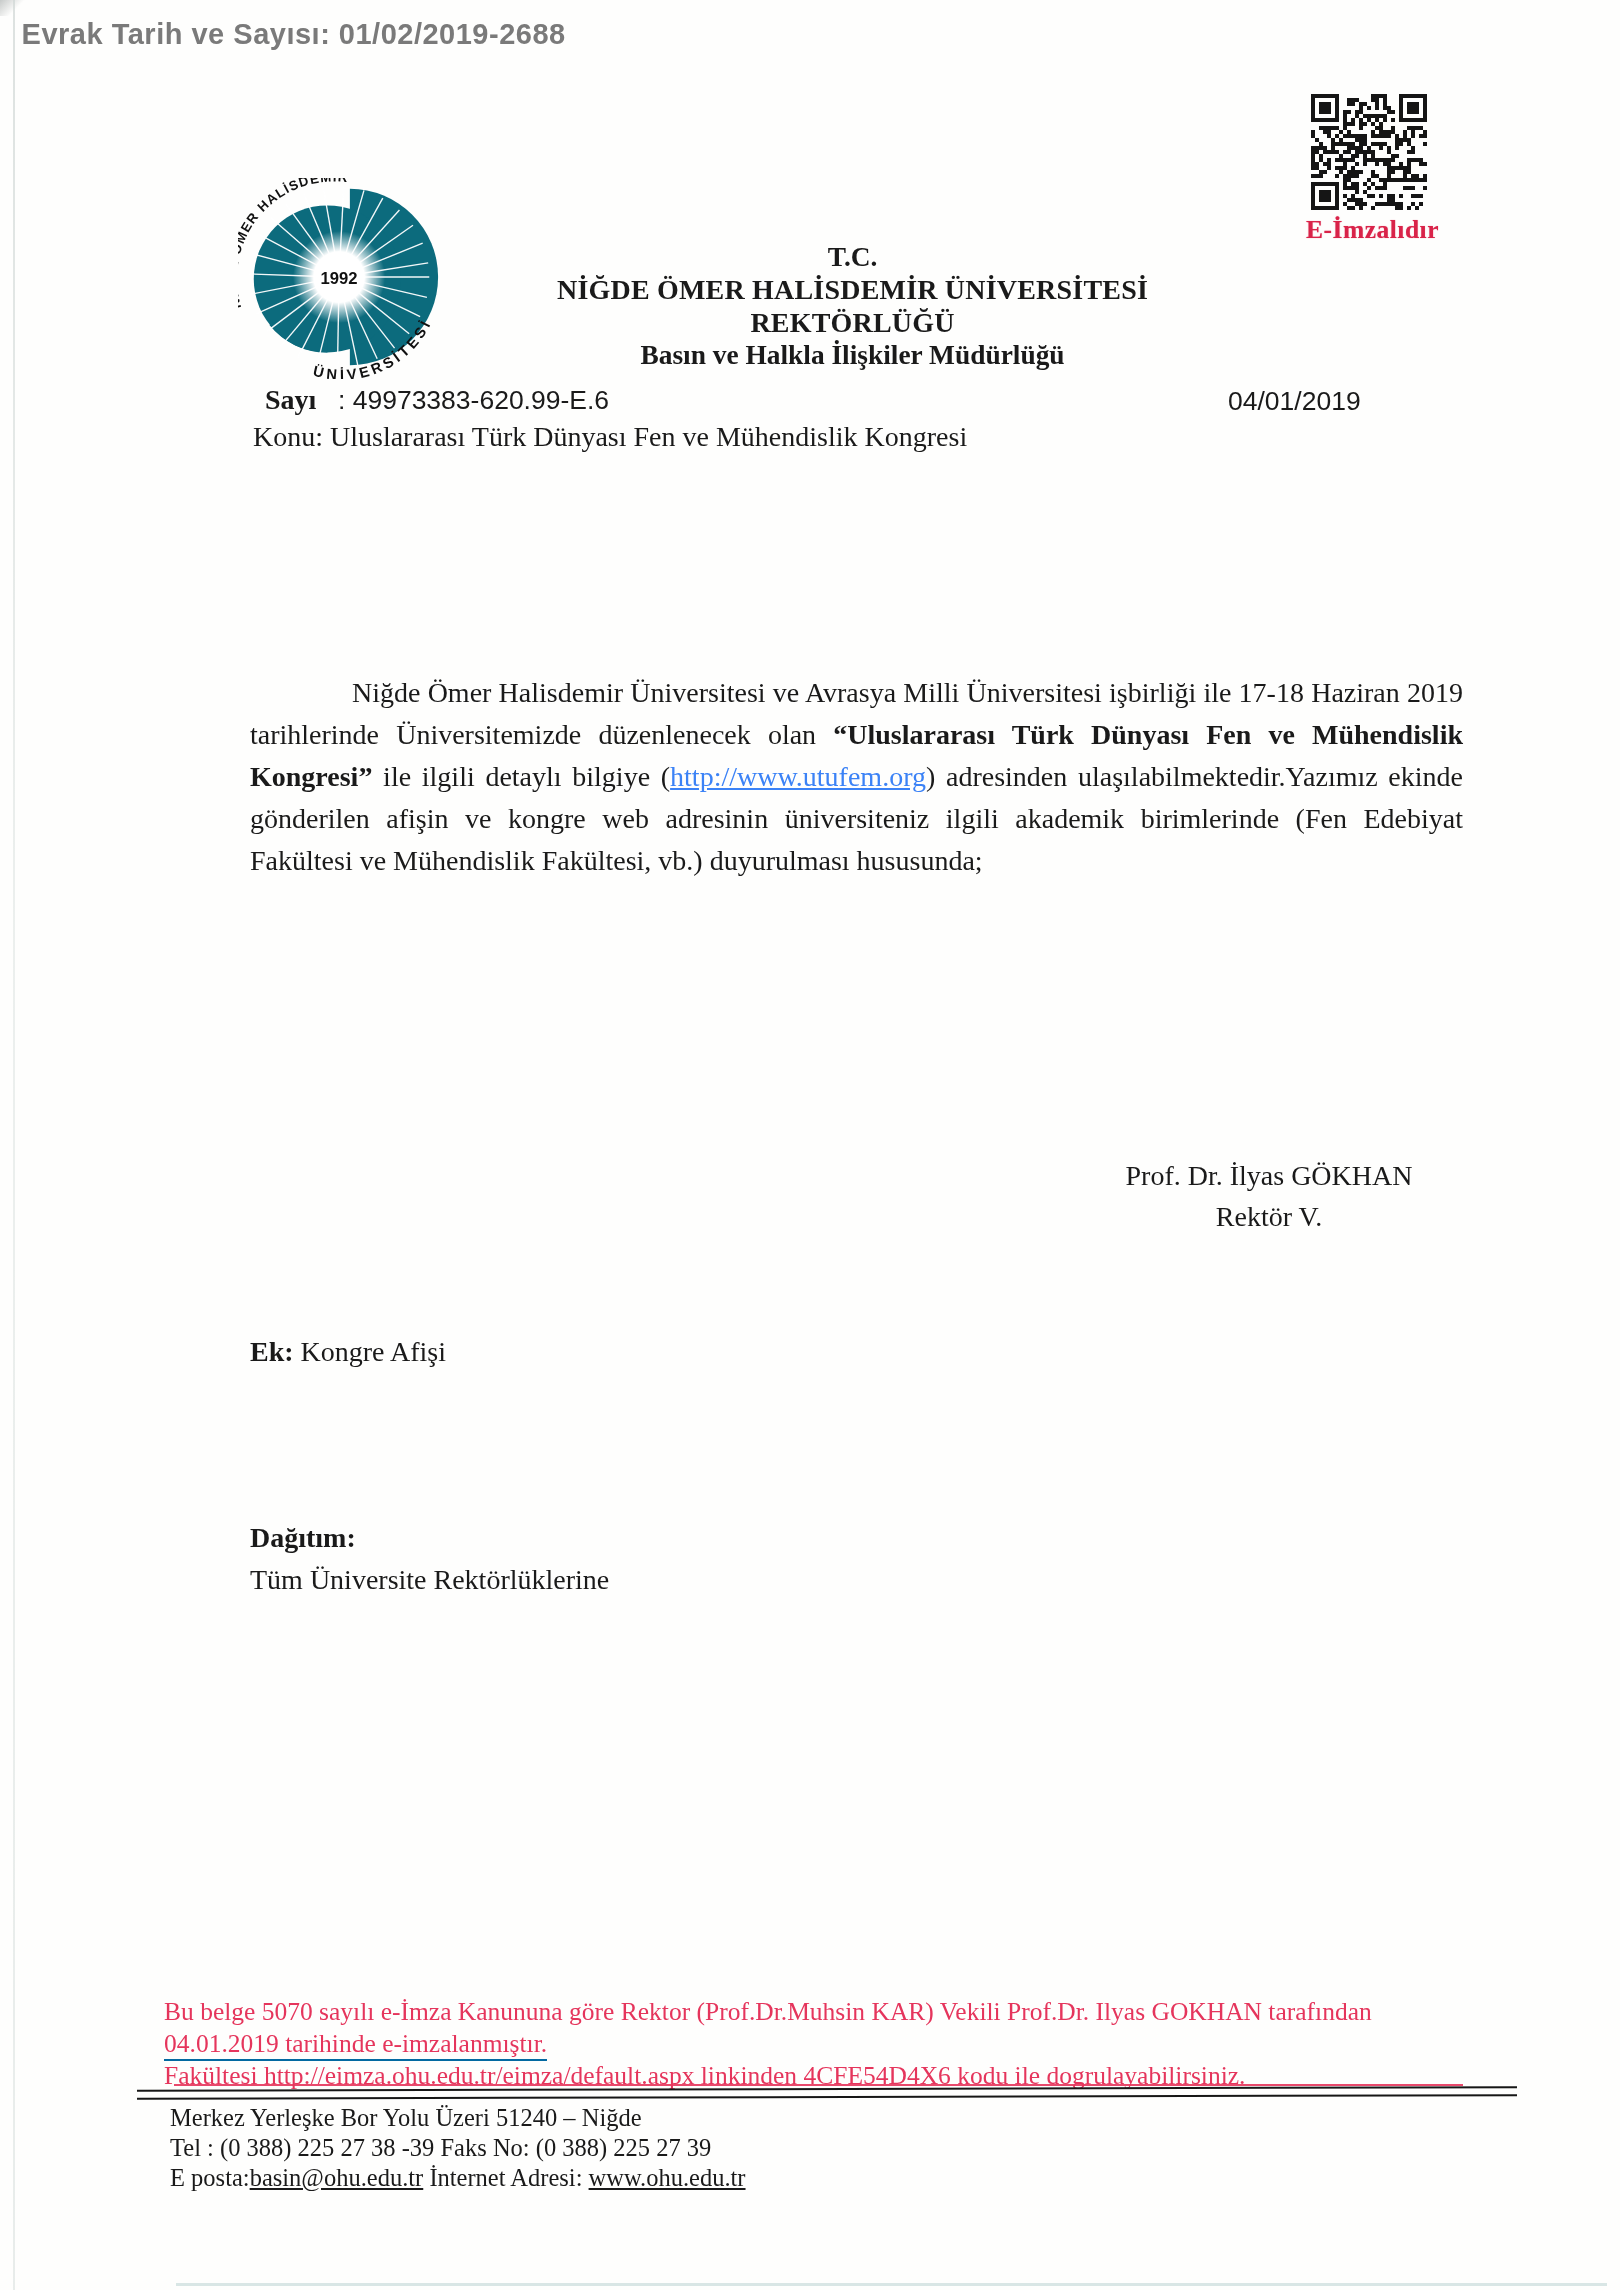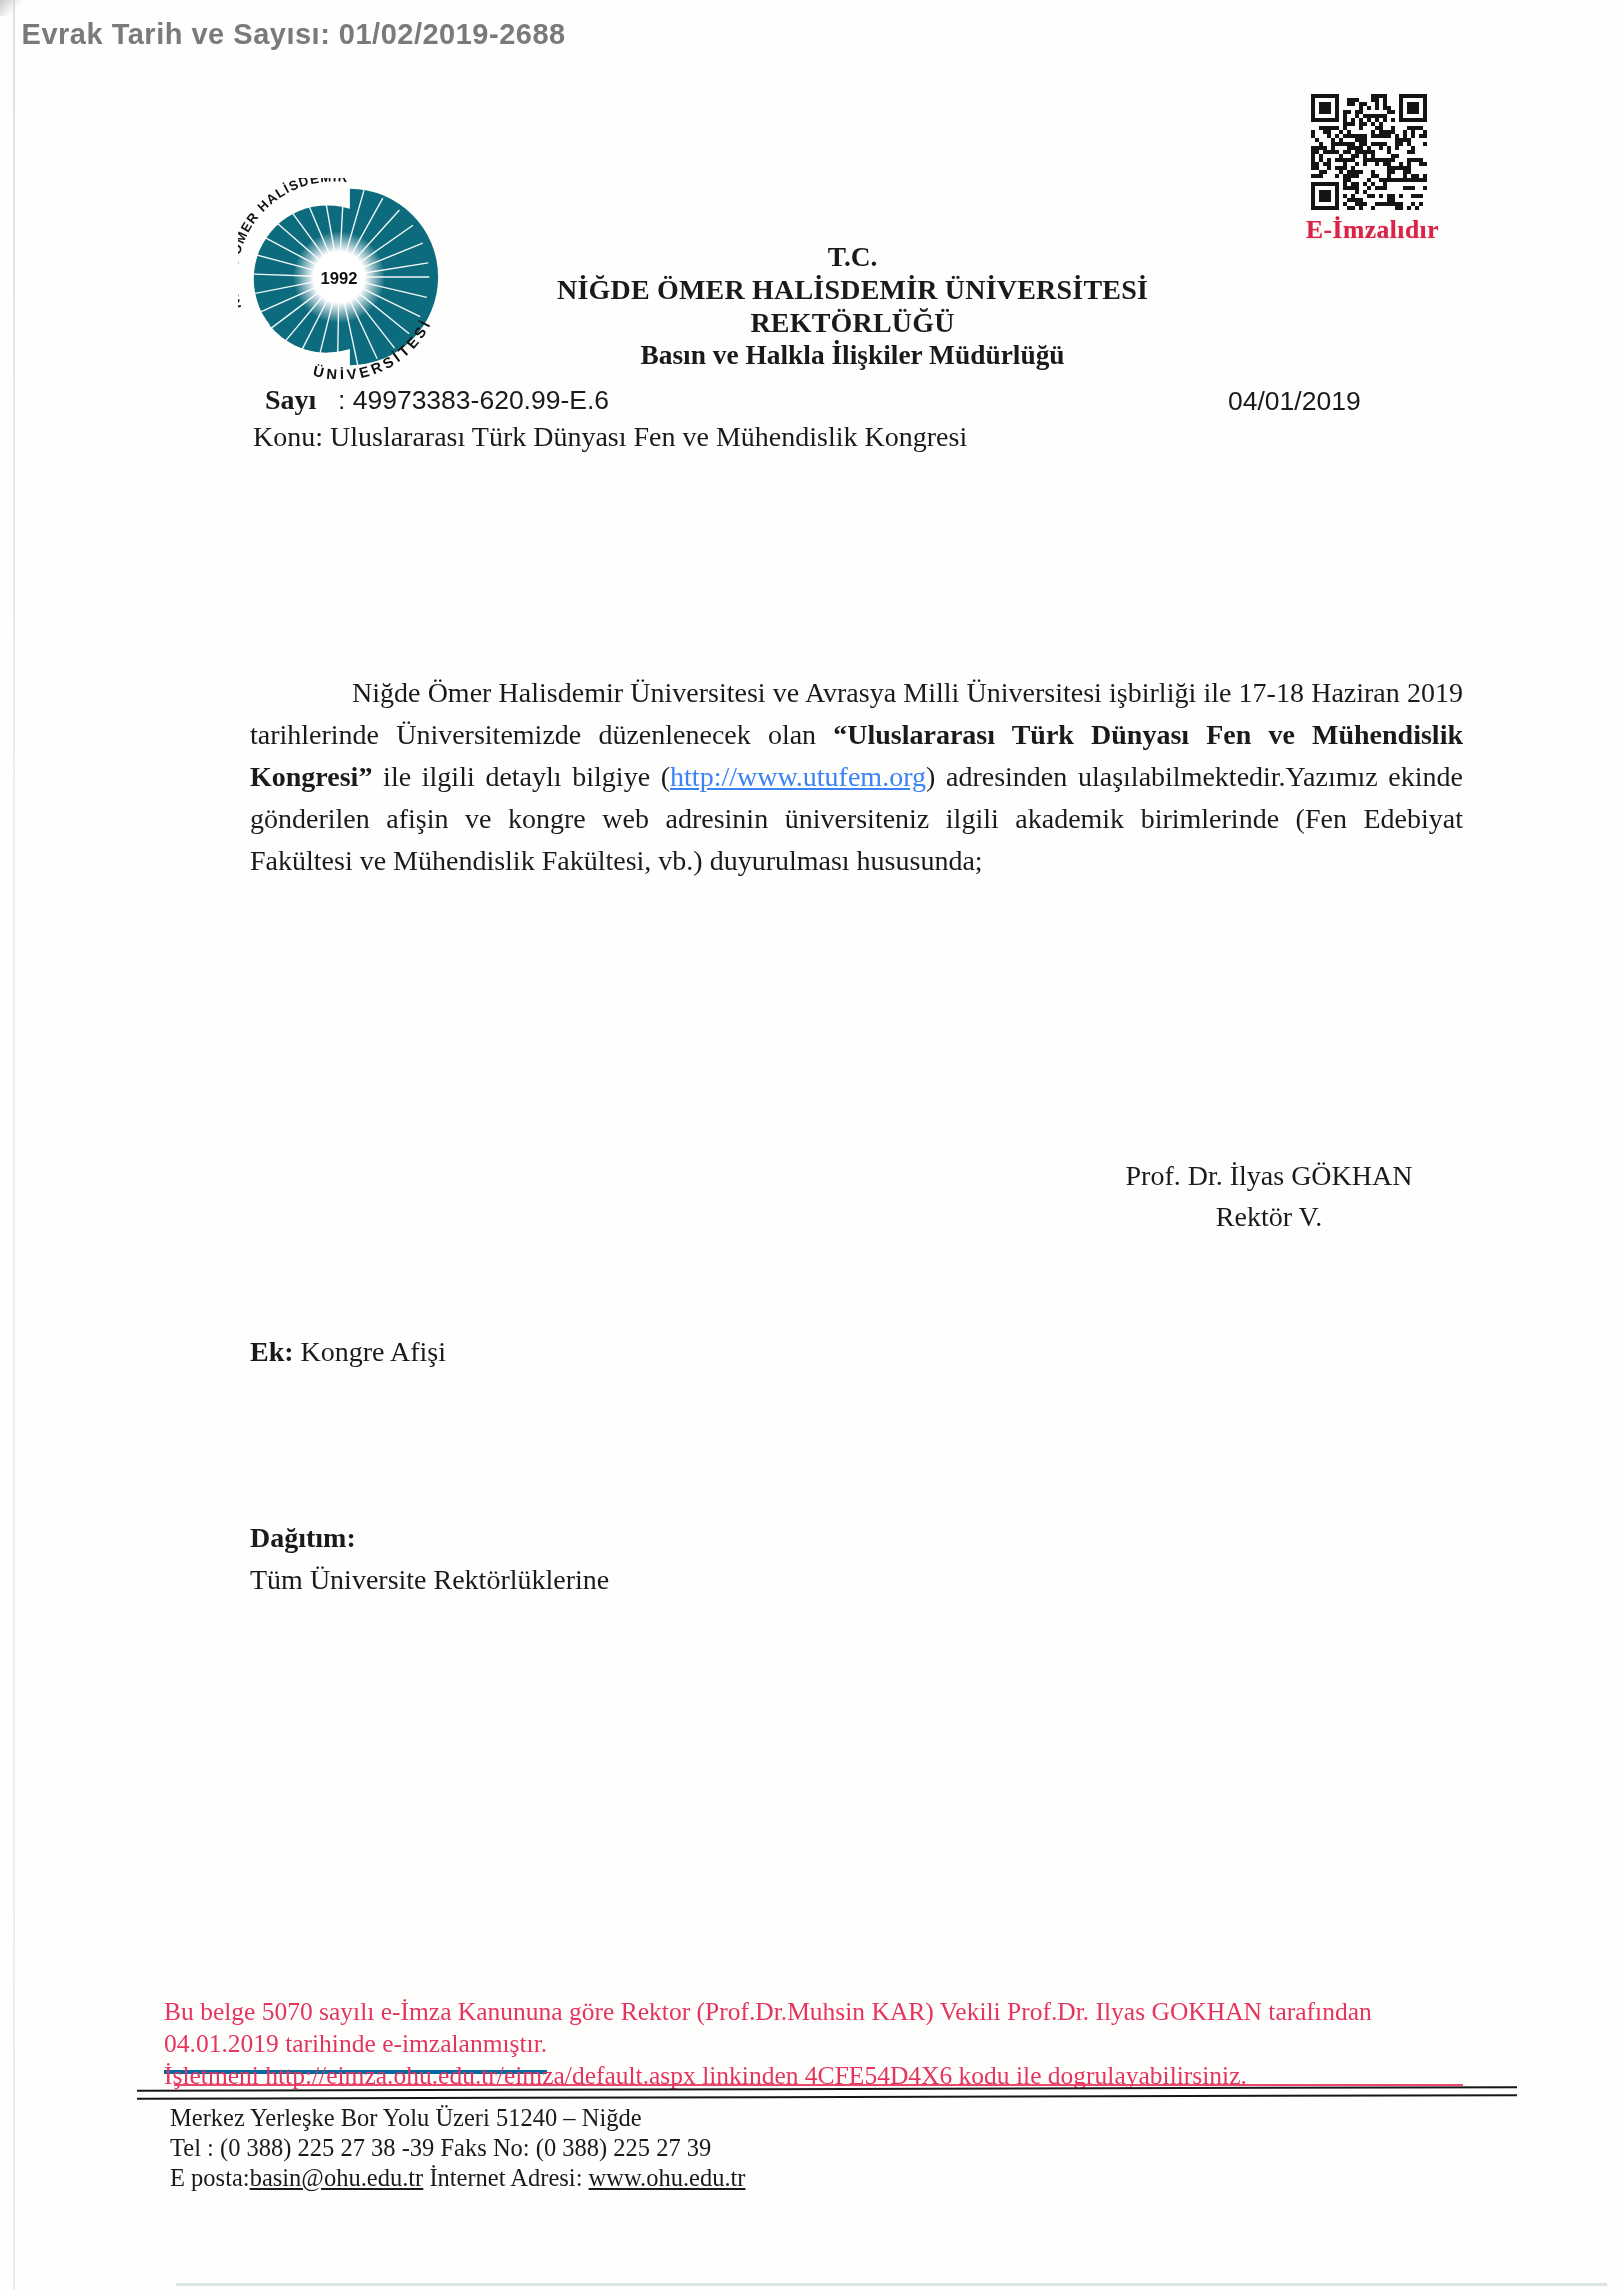--- a/index.html
+++ b/index.html
@@ -67,21 +67,21 @@
   .attachment .lbl{font-weight:bold;}
   .distribution{position:absolute;left:250px;top:1517px;font-size:28px;line-height:42px;}
   .distribution .lbl{font-weight:bold;}
 
   
   .esign-note{
     position:absolute;left:164px;top:1996px;width:1304px;
     color:#e5355c;font-size:25.5px;line-height:32px;
     font-family:"Liberation Serif", serif;
   }
-  .esign-note .u{border-bottom:4px solid #0369a1;padding-bottom:12px;}
+  .esign-note .u{border-bottom:2px solid #0369a1;padding-bottom:1px;}
   .esign-redline{position:absolute;left:174px;top:2084px;width:1289px;height:2px;background:#e5355c;opacity:.9;}
 
   .sep-line{position:absolute;left:137px;top:2088px;width:1380px;height:5.9px;border-top:2.9px solid #161616;border-bottom:2px solid #161616;transform:rotate(-0.15deg);}
 
   
   .footer-left{position:absolute;left:170px;top:2103px;width:784px;font-size:24.5px;line-height:30px;}
   .footer-right{position:absolute;left:1019px;top:2103px;width:490px;font-size:24.5px;line-height:30px;text-align:right;}
   a.footlink{color:#1a1a1a;text-decoration:underline;cursor:pointer;}
 </style>
 </head>
@@ -591,21 +591,21 @@
   </div>
 
   <div class="distribution">
     <div class="lbl">Dağıtım:</div>
     <div>Tüm Üniversite Rektörlüklerine</div>
   </div>
 
   <div class="esign-note">
     <div>Bu belge 5070 sayılı e-İmza Kanununa göre Rektor (Prof.Dr.Muhsin KAR) Vekili Prof.Dr. Ilyas GOKHAN tarafından</div>
     <div><span class="u">04.01.2019 tarihinde e-imzalanmıştır.</span></div>
-    <div><span>İşletmeni </span><a style="color:#e5355c;text-decoration:none;">http://eimza.ohu.edu.tr/eimza/default.aspx</a><span> linkinden 4CFE54D4X6 kodu ile dogrulayabilirsiniz.</span></div>
+    <div><span>Fakültesi </span><a style="color:#e5355c;text-decoration:none;">http://eimza.ohu.edu.tr/eimza/default.aspx</a><span> linkinden 4CFE54D4X6 kodu ile dogrulayabilirsiniz.</span></div>
   </div>
   <div class="esign-redline"></div>
 
   <div class="sep-line"></div>
 
   <div class="footer-left">
     <div>Merkez Yerleşke Bor Yolu Üzeri 51240 – Niğde</div>
     <div>Tel : (0 388) 225 27 38 -39 Faks No: (0 388) 225 27 39</div>
     <div><span>E posta:</span><a class="footlink">basin@ohu.edu.tr</a><span> İnternet Adresi: </span><a class="footlink">www.ohu.edu.tr</a></div>
   </div>

